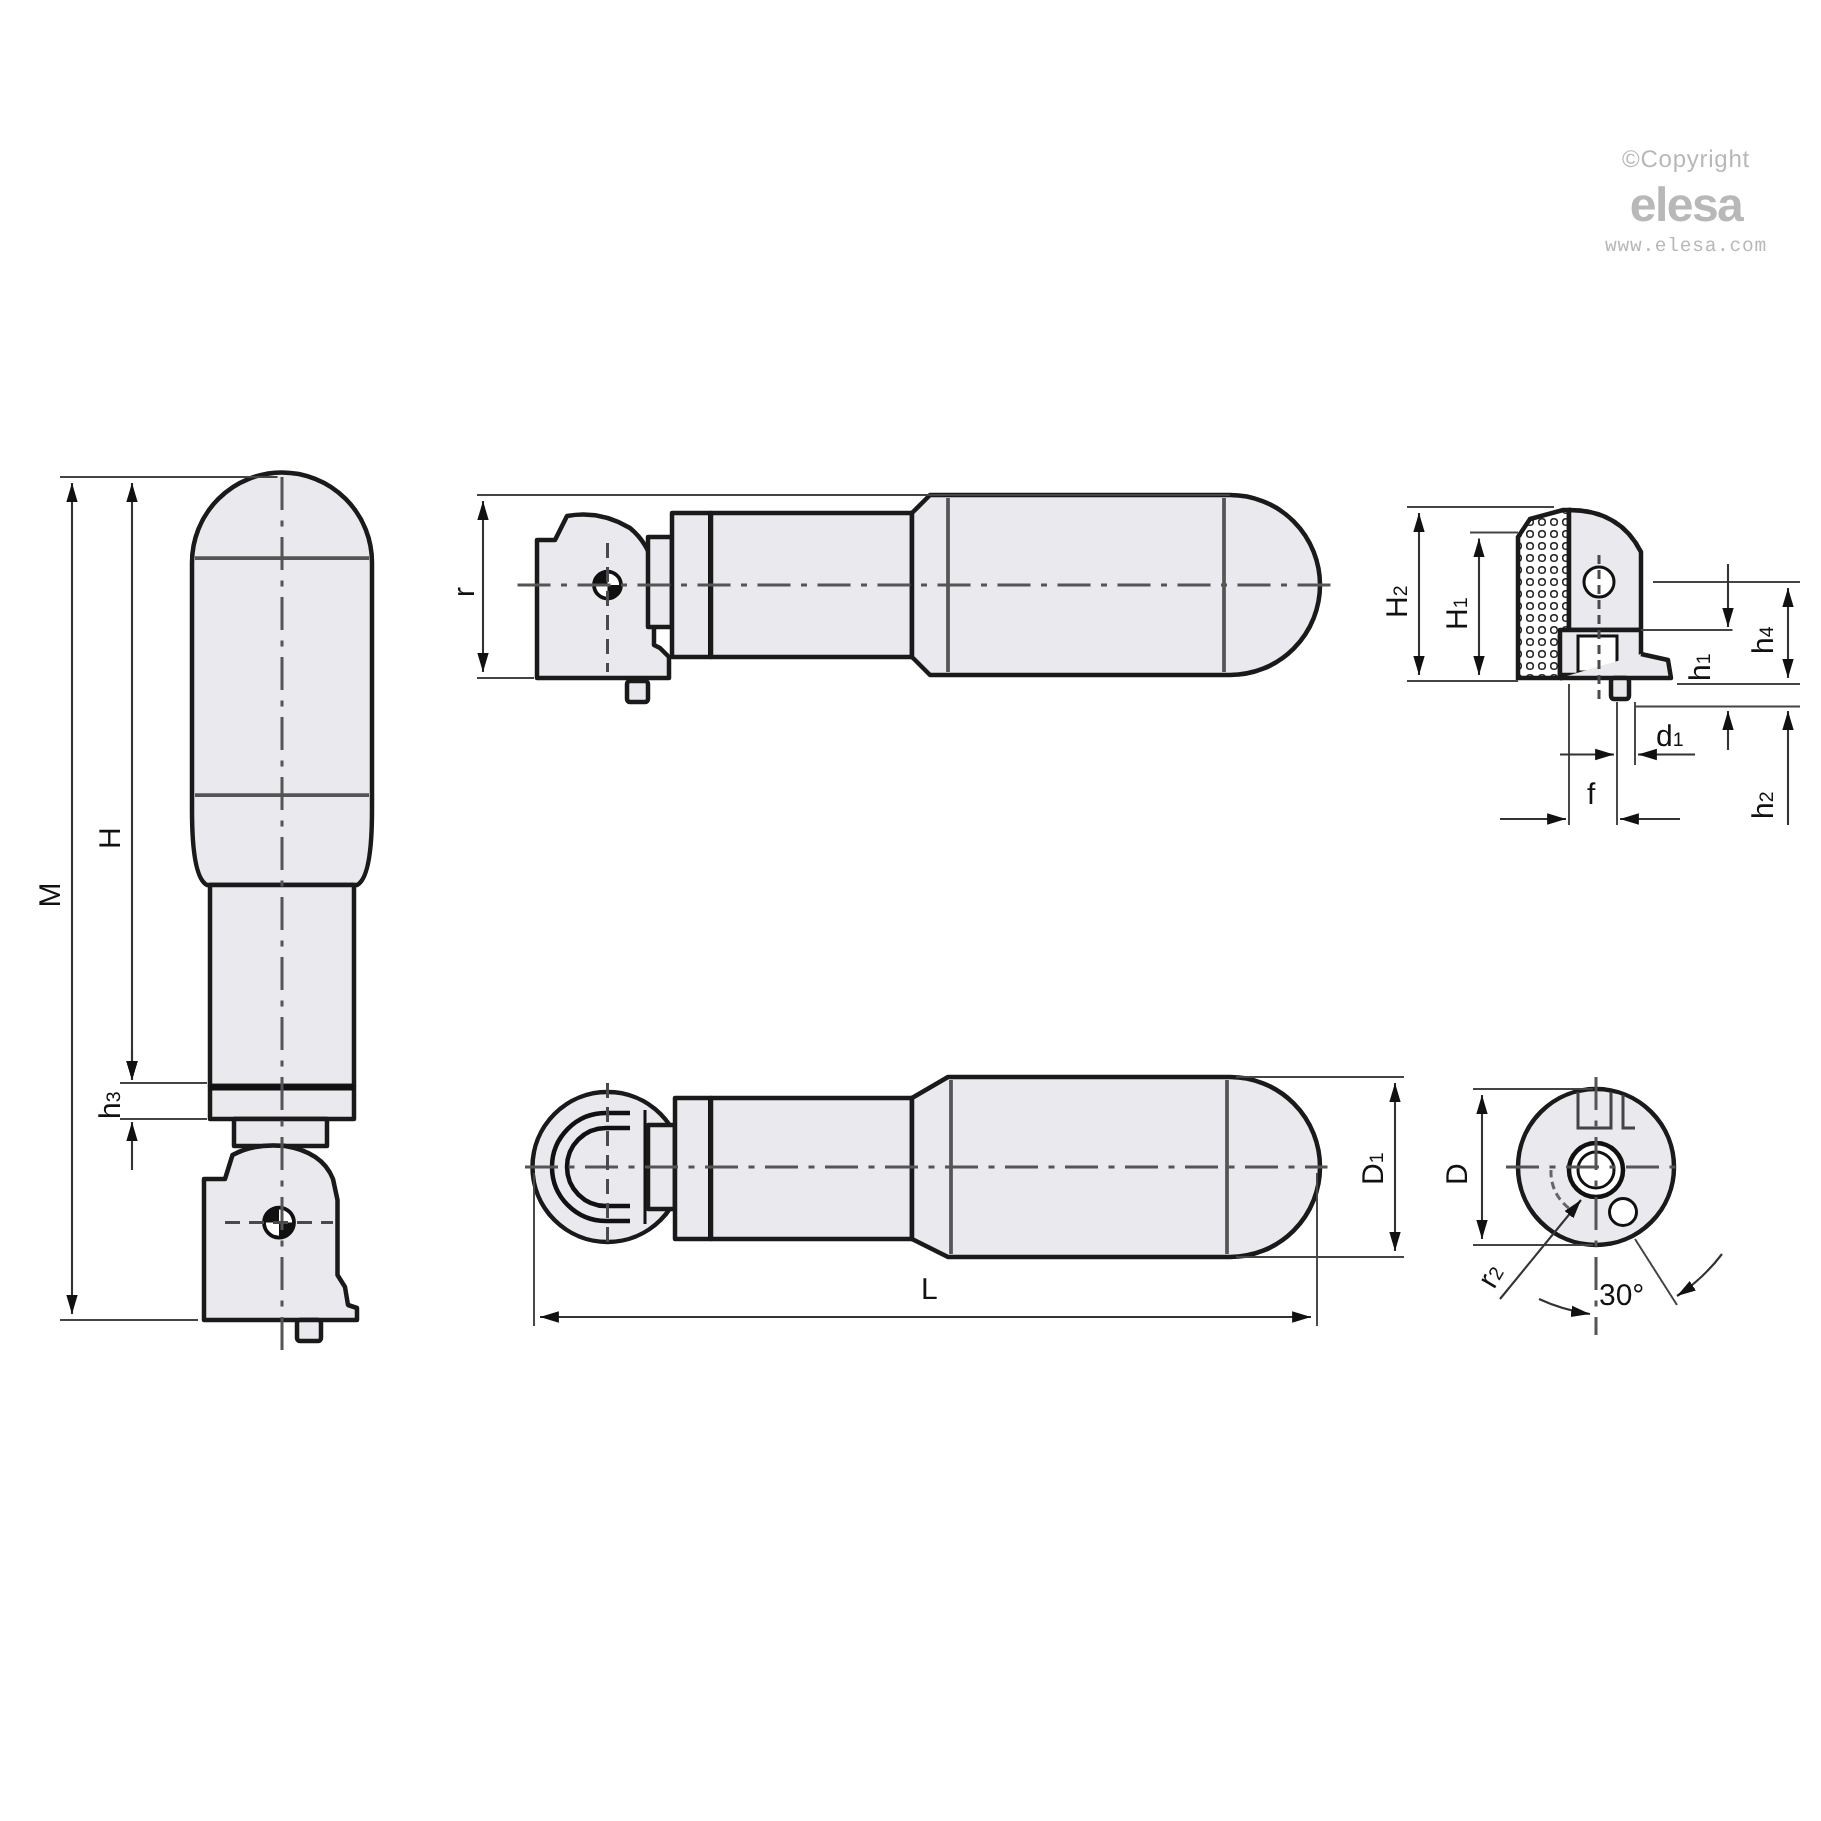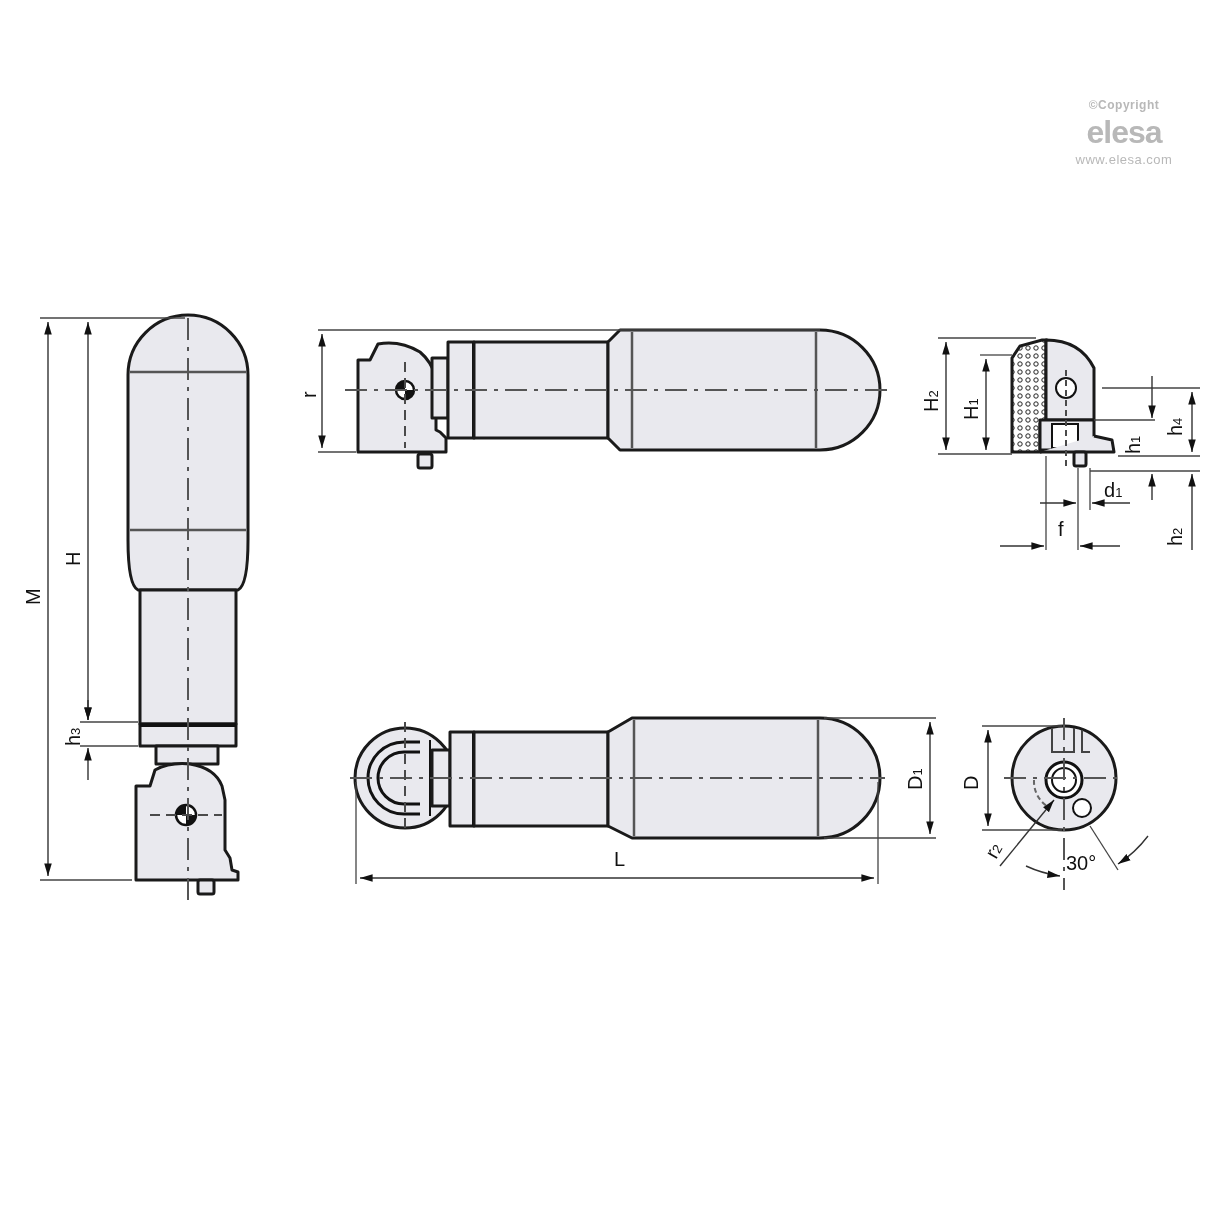--- a/index.html
+++ b/index.html
@@ -9,23 +9,23 @@
   .part { fill: #e9e9ee; stroke: #1a1a1a; stroke-width: 3; stroke-linejoin: round; }
   .thin { fill: none; stroke: #4a4a4a; stroke-width: 2; }
   .sep { fill: none; stroke: #555; stroke-width: 2.5; }
   .center { fill: none; stroke: #555; stroke-width: 2; stroke-dasharray: 22 7 4 7; }
   .dim { fill: none; stroke: #333; stroke-width: 1.4; }
   .ext { fill: none; stroke: #444; stroke-width: 1.3; }
   .lbl { font-family: "Liberation Sans", sans-serif; font-size: 20px; fill: #111; }
   .sub { font-size: 13px; }
   .hatch { fill: url(#knurl); stroke: #1a1a1a; stroke-width: 3; }
   .logo { position: absolute; right: 10px; top: 98px; width: 160px; text-align: center; color: #b8b8b8; }
-  .logo .copy { font-size: 12px; font-weight: bold; letter-spacing: 0.5px; }
+  .logo .copy { font-size: 16px; font-weight: normal; letter-spacing: 0.5px; }
   .logo .brand { font-size: 32px; font-weight: bold; line-height: 40px; letter-spacing: -1px; }
-  .logo .url { font-size: 13px; letter-spacing: 0.5px; }
+  .logo .url { font-size: 13px; letter-spacing: 0.5px; font-family: Liberation Mono, monospace; }
 </style>
 </head>
 <body>
 
 <div class="logo">
   <div class="copy">©Copyright</div>
   <div class="brand">elesa</div>
   <div class="url">www.elesa.com</div>
 </div>
 

